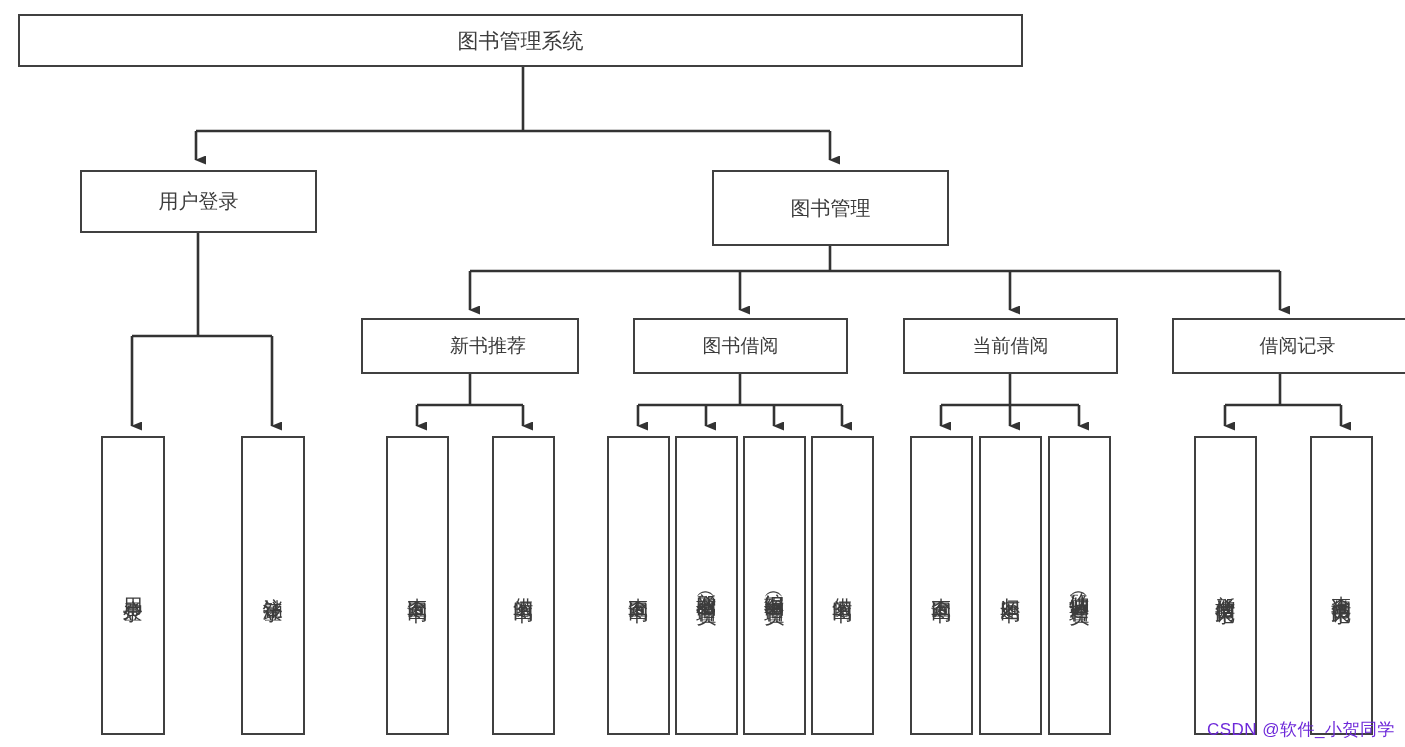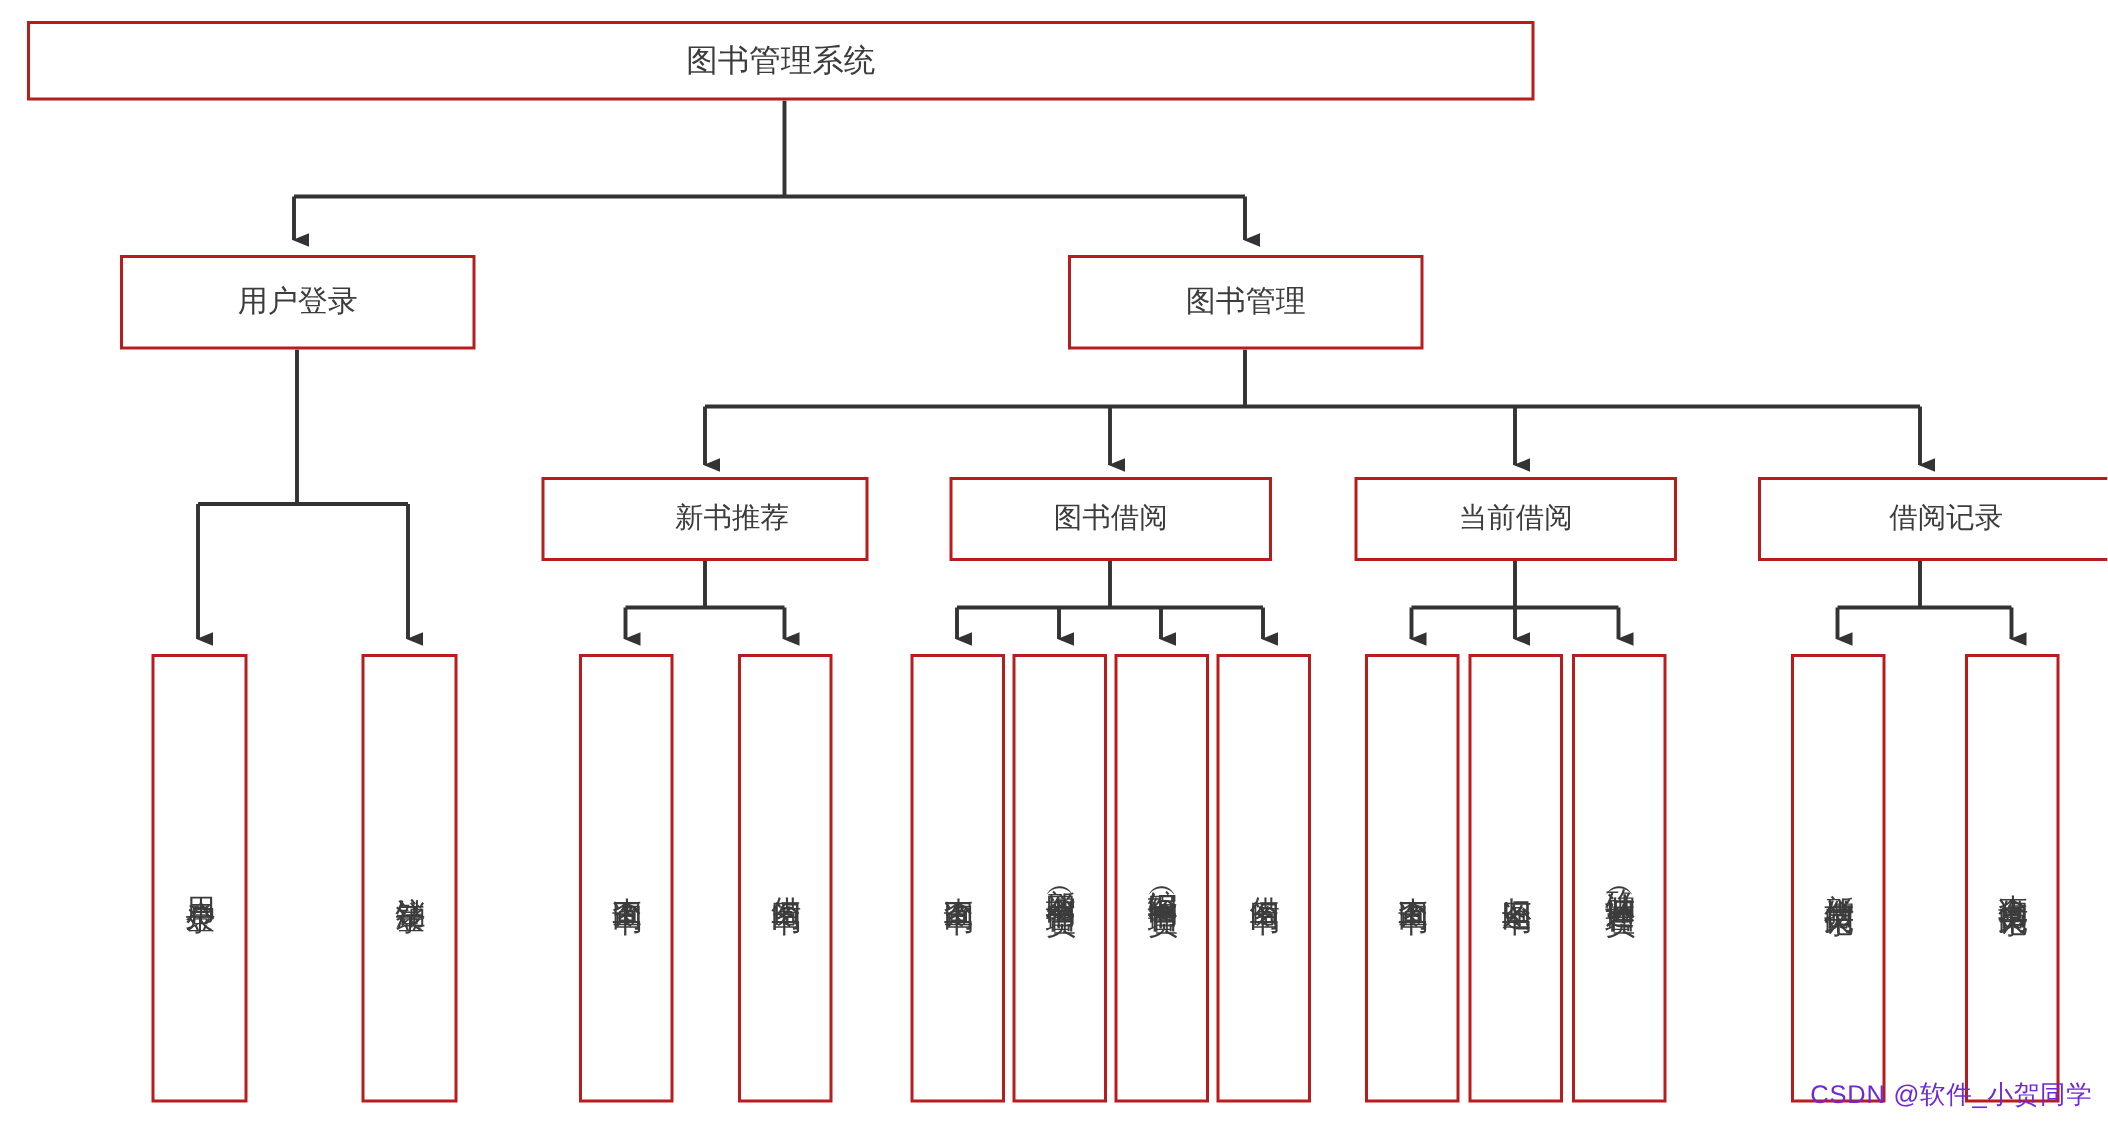--- a/index.html
+++ b/index.html
@@ -22,21 +22,21 @@
     position: absolute;
     left: 0;
     top: 0;
     width: 1405px;
     height: 747px;
     pointer-events: none;
   }
   .node {
     position: absolute;
     box-sizing: border-box;
-    border: 2px solid #b91c1c;
+    border: 2px solid #404040;
     background: #ffffff;
     color: #3c3c3c;
     display: flex;
     align-items: center;
     justify-content: center;
     text-align: center;
     line-height: 1.32;
     z-index: 2;
   }
   .node.level0 {
@@ -132,21 +132,21 @@
   </svg>
 
   <div class="node level0" style="left:18px; top:14px; width:1005px; height:53px;">
     <span class="node-label">图书管理系统</span>
   </div>
 
   <div class="node level1" style="left:80px; top:170px; width:237px; height:63px;">
     <span class="node-label">用户登录</span>
   </div>
 
-  <div class="node level1" style="left:712px; top:170px; width:237px; height:63px;">
+  <div class="node level1" style="left:712px; top:170px; width:237px; height:76px;">
     <span class="node-label">图书管理</span>
   </div>
 
   <div class="node level2" style="left:361px; top:318px; width:218px; height:56px;padding-left:36px;">
     <span class="node-label">新书推荐</span>
   </div>
 
   <div class="node level2" style="left:633px; top:318px; width:215px; height:56px;">
     <span class="node-label">图书借阅</span>
   </div>

